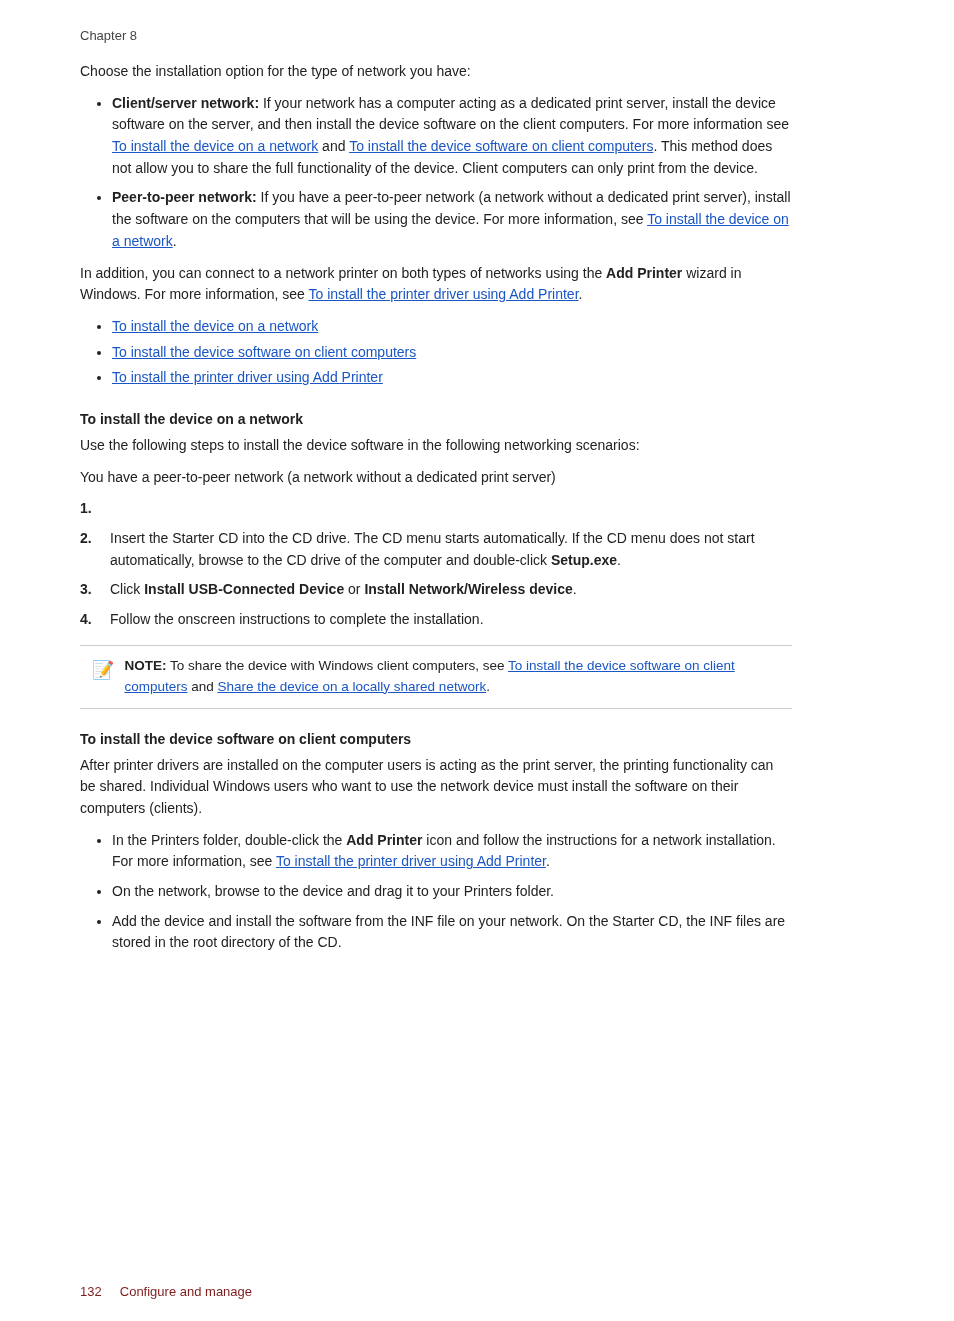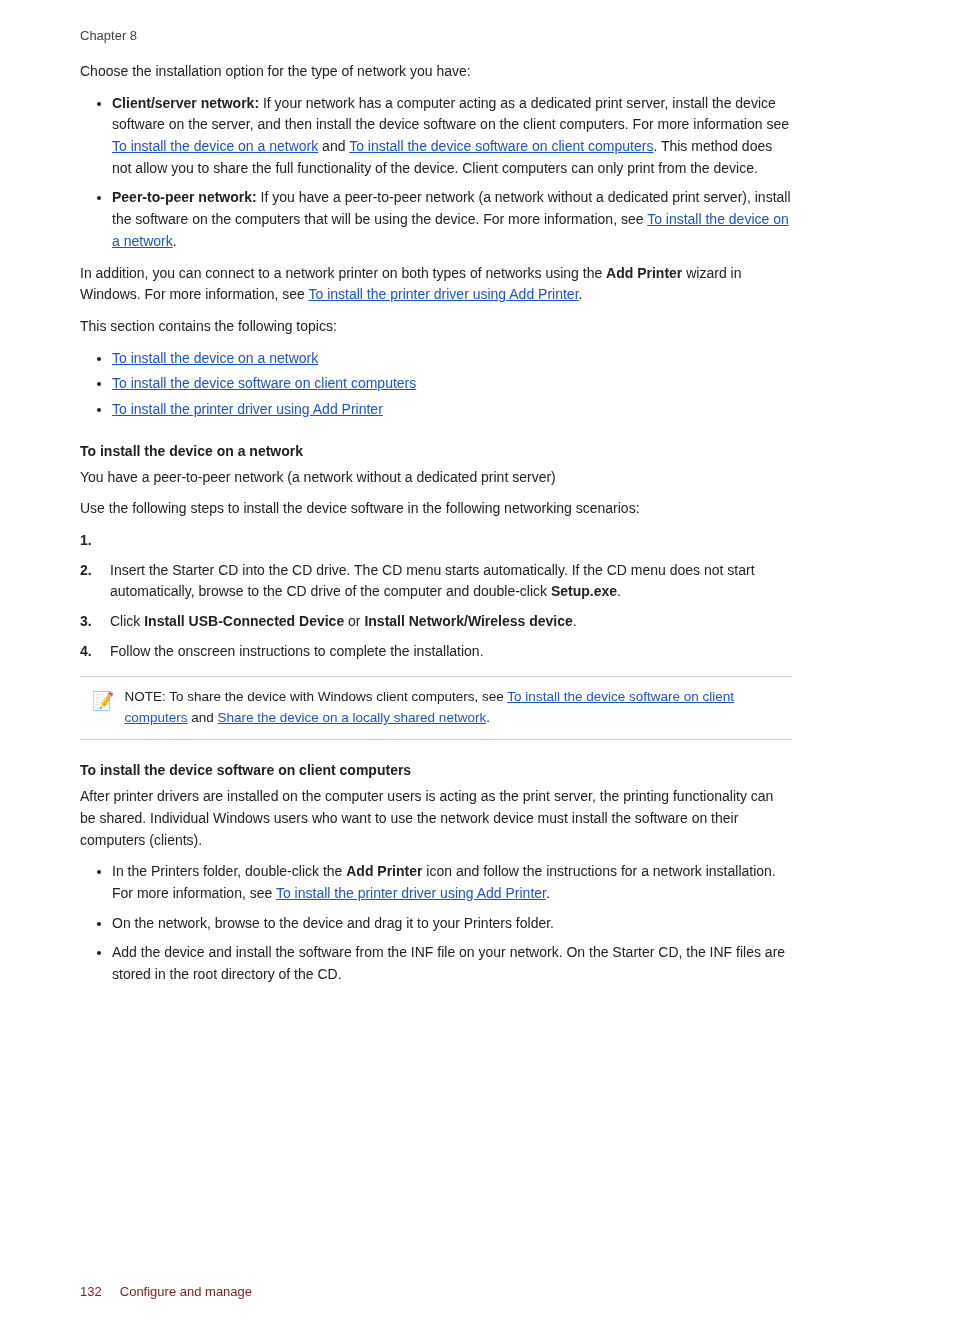--- a/index.html
+++ b/index.html
@@ -73,21 +73,21 @@
       font-size: 13.5px;
       line-height: 1.55;
     }
     .note-icon {
       font-size: 18px;
       margin-top: 1px;
       color: #555;
       flex-shrink: 0;
     }
     .note-label {
-      font-weight: normal;
+      font-weight: bold;
       text-align: center;
     }
     .footer {
       position: absolute;
       bottom: 22px;
       left: 80px;
       font-size: 13px;
       color: #7f1d1d;
     }
     .topic-list {
@@ -118,40 +118,37 @@
     </li>
     <li>
       <span class="bold">Peer-to-peer network:</span><span> If you have a peer-to-peer network (a network without a dedicated print server), install the software on the computers that will be using the device. For more information, see </span><a class="link">To install the device on a network</a><span>.</span>
     </li>
   </ul>
 
   <p class="body-text">
     <span>In addition, you can connect to a network printer on both types of networks using the </span><span class="bold">Add Printer</span><span> wizard in Windows. For more information, see </span><a class="link">To install the printer driver using Add Printer</a><span>.</span>
   </p>
 
-  <p class="body-text">
-    <span>This section contains the following topics:</span>
-  </p>
 
   <ul class="topic-list">
     <li><a class="link">To install the device on a network</a></li>
     <li><a class="link">To install the device software on client computers</a></li>
     <li><a class="link">To install the printer driver using Add Printer</a></li>
   </ul>
 
   <div class="section-heading">
     <span>To install the device on a network</span>
   </div>
 
   <p class="body-text">
+    <span>Use the following steps to install the device software in the following networking scenarios:</span>
+  </p>
+
+  <p class="body-text">
     <span>You have a peer-to-peer network (a network without a dedicated print server)</span>
-  </p>
-
-  <p class="body-text">
-    <span>Use the following steps to install the device software in the following networking scenarios:</span>
   </p>
 
   <ol class="numbered-list">
     <li>
       <span class="num-label">1.</span>
     </li>
     <li>
       <span class="num-label">2.</span>
       <span><span>Insert the Starter CD into the CD drive. The CD menu starts automatically. If the CD menu does not start automatically, browse to the CD drive of the computer and double-click </span><span class="bold">Setup.exe</span><span>.</span></span>
     </li>

